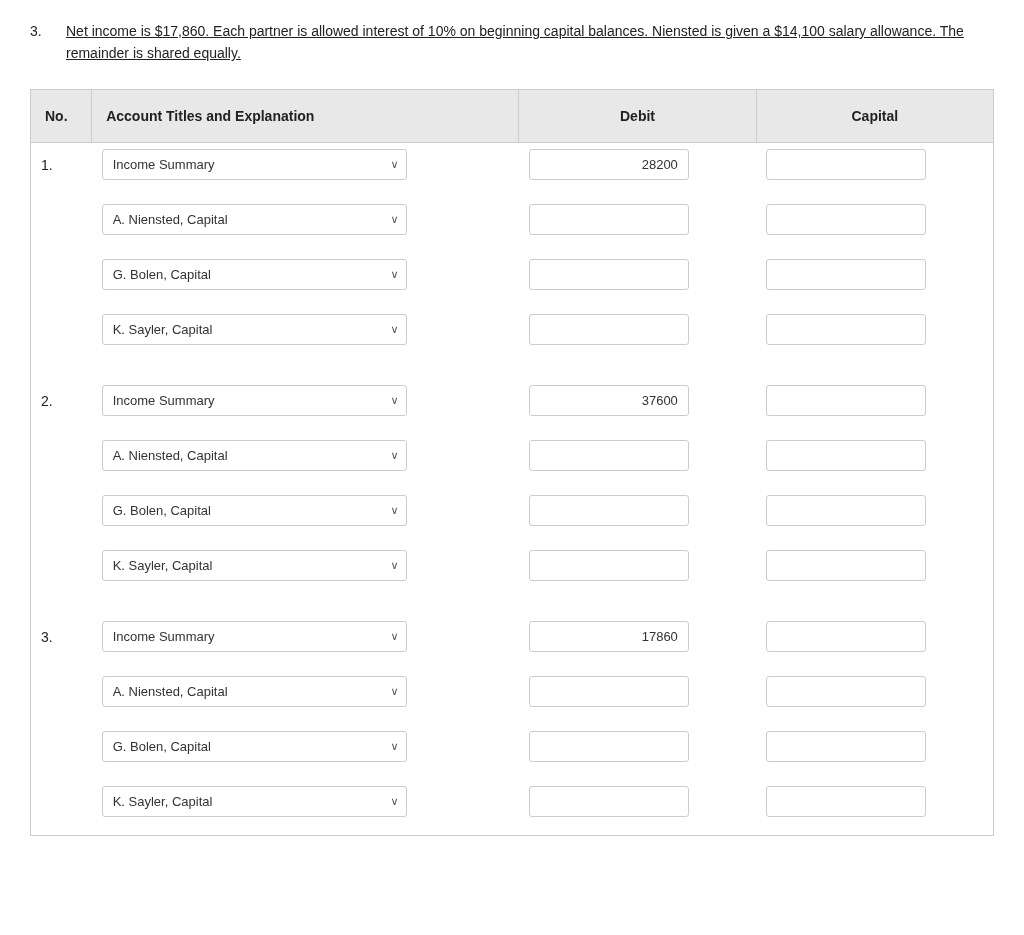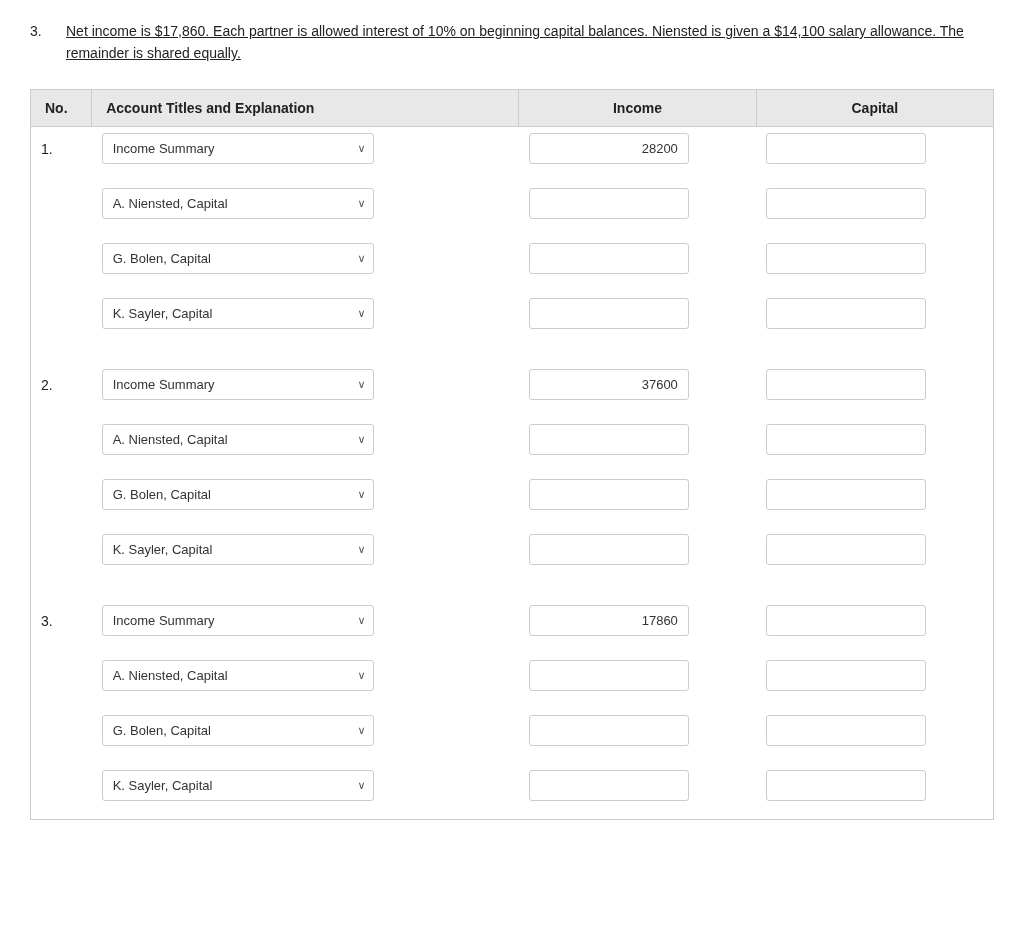--- a/index.html
+++ b/index.html
@@ -40,21 +40,21 @@
       width: 100%;
       border-collapse: collapse;
       border: 1px solid #ccc;
     }
 
     .journal-table thead tr {
       background: #e8e8e8;
     }
 
     .journal-table thead th {
-      padding: 10px 14px;
+      padding: 18px 14px;
       text-align: left;
       font-weight: bold;
       font-size: 14px;
       border: 1px solid #ccc;
     }
 
     .journal-table thead th.debit,
     .journal-table thead th.credit {
       text-align: center;
     }
@@ -77,21 +77,21 @@
     }
 
     .journal-table tbody tr td.debit-cell,
     .journal-table tbody tr td.credit-cell {
       width: 200px;
     }
 
     .account-select-wrapper {
       position: relative;
       display: inline-block;
-      width: 272px;
+      width: 305px;
     }
 
     .account-select {
       width: 100%;
       padding: 7px 30px 7px 10px;
       border: 1px solid #ccc;
       border-radius: 3px;
       background: #fff;
       font-size: 13px;
       color: #333;
@@ -142,21 +142,21 @@
     <span class="num">3.</span>
     <span class="text">Net income is $17,860. Each partner is allowed interest of 10% on beginning capital balances. Niensted is given a $14,100 salary allowance. The remainder is shared equally.</span>
   </div>
 </div>
 
 <table class="journal-table">
   <thead>
     <tr>
       <th class="no-header">No.</th>
       <th class="account-header">Account Titles and Explanation</th>
-      <th class="debit credit">Income</th>
+      <th class="debit credit">Debit</th>
       <th class="credit">Capital</th>
     </tr>
   </thead>
   <tbody id="journal-body">
   <tr>
         <td class="no-cell"><span class="row-no">1.</span></td>
         <td class="account-cell"><div class="account-select-wrapper"><select class="account-select"><option value="Income Summary">Income Summary</option><option value="A. Niensted, Capital">A. Niensted, Capital</option><option value="G. Bolen, Capital">G. Bolen, Capital</option><option value="K. Sayler, Capital">K. Sayler, Capital</option></select><span class="chevron-icon">∨</span></div></td>
         <td class="debit-cell"><input type="text" class="amount-input" value="28200" style=""></td>
         <td class="credit-cell"><input type="text" class="amount-input" style=""></td>
       </tr>

